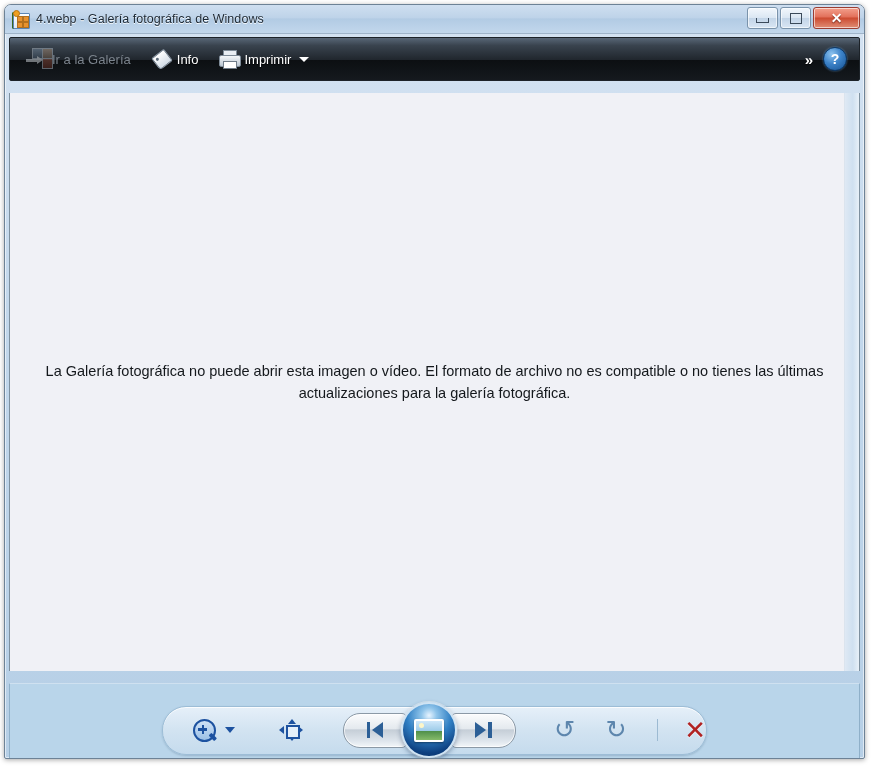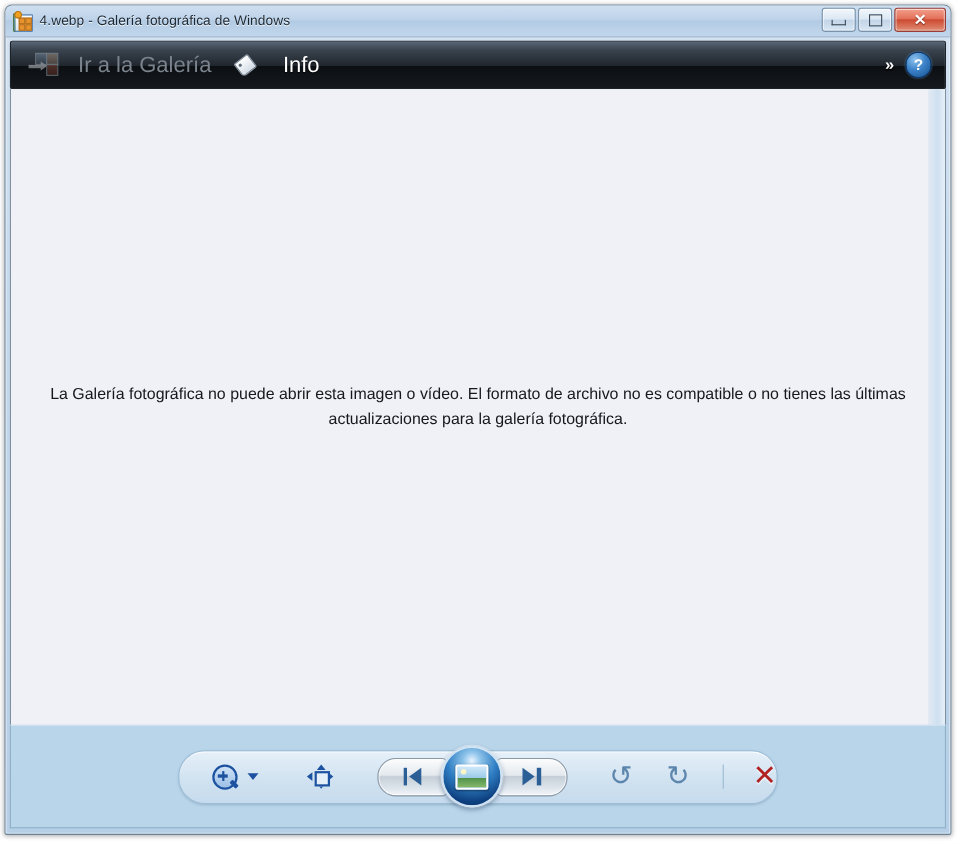--- a/index.html
+++ b/index.html
@@ -156,23 +156,23 @@
   .tb-item {
     display: flex;
     align-items: center;
     height: 34px;
     padding: 0 10px;
     border-radius: 3px;
     cursor: default;
     white-space: nowrap;
   }
   .tb-label {
-    font-size: 20px;
+    font-size: 13px;
     color: #ffffff;
-    margin-left: 21px;
+    margin-left: 2px;
     text-shadow: 0 1px 1px rgba(0,0,0,0.85);
   }
   .tb-item.disabled .tb-label { color: #7b838c; text-shadow: none; }
   .tb-item.disabled .tb-icon { opacity: 0.45; }
   .tb-caret {
     width: 0; height: 0;
     margin-left: 8px;
     border-left: 5px solid transparent;
     border-right: 5px solid transparent;
     border-top: 5px solid #ffffff;
@@ -297,21 +297,21 @@
     position: absolute;
     left: 5px; top: 13px;
     width: 12px; height: 6px;
     background: #ffffff;
     border: 1px solid #6f7c89;
   }
 
   
   .content {
     position: relative;
-    margin: 0 4px;
+    margin: 12px 4px;
     height: 578px;
     background: #f0f1f6;
     border-left: 1px solid #7d909f;
     border-right: 1px solid #7d909f;
     box-sizing: border-box;
     display: flex;
     align-items: center;
     justify-content: center;
     overflow: hidden;
   }
@@ -556,20 +556,29 @@
 
 
 
       <div class="tb-item">
         <div class="tb-icon">
           <div class="ico-tag"></div>
         </div>
         <div class="tb-label">Info</div>
       </div>
 
+      <div class="tb-item">
+        <div class="tb-icon">
+          <div class="ico-pr-top"></div>
+          <div class="ico-pr-body"></div>
+          <div class="ico-pr-out"></div>
+        </div>
+        <div class="tb-label">Imprimir</div>
+        <div class="tb-caret"></div>
+      </div>
 
       <div class="tb-spacer"></div>
 
       <div class="tb-chevrons">»</div>
 
       <div class="tb-help">?</div>
     </div>
 
     <div class="content">
       <div class="content-edge"></div>

